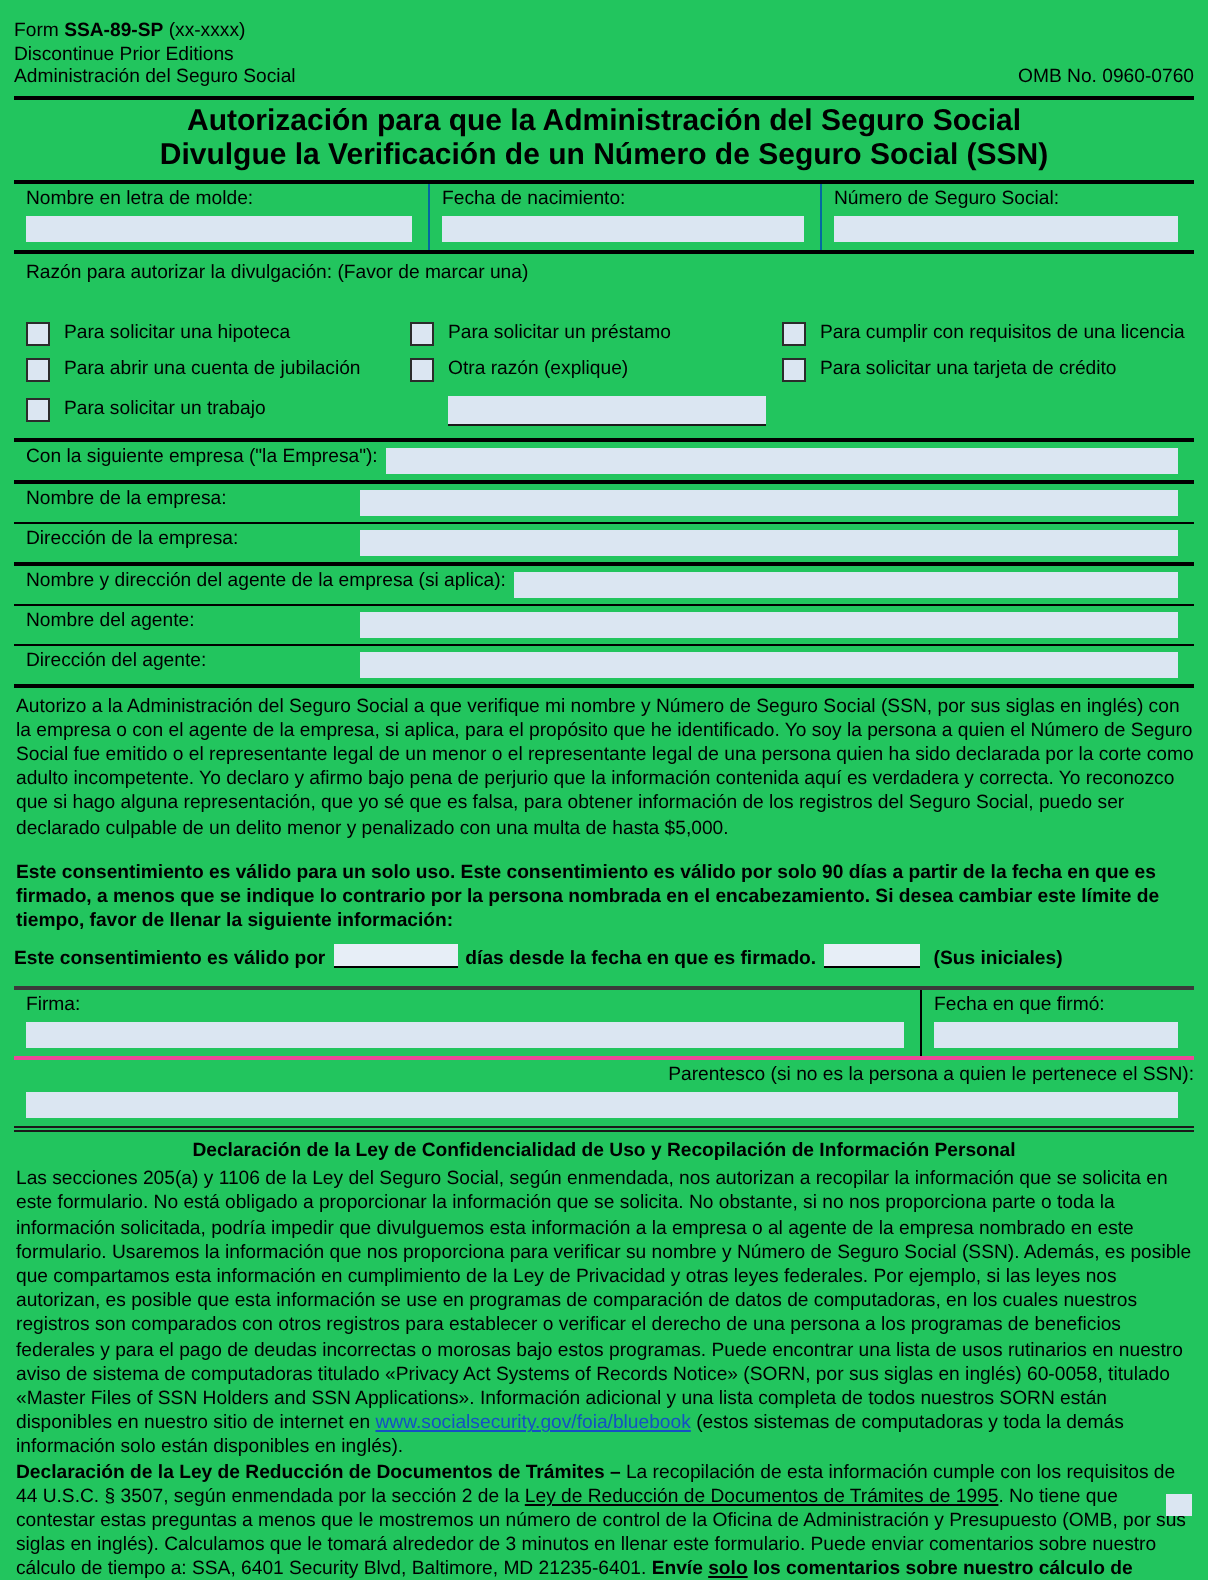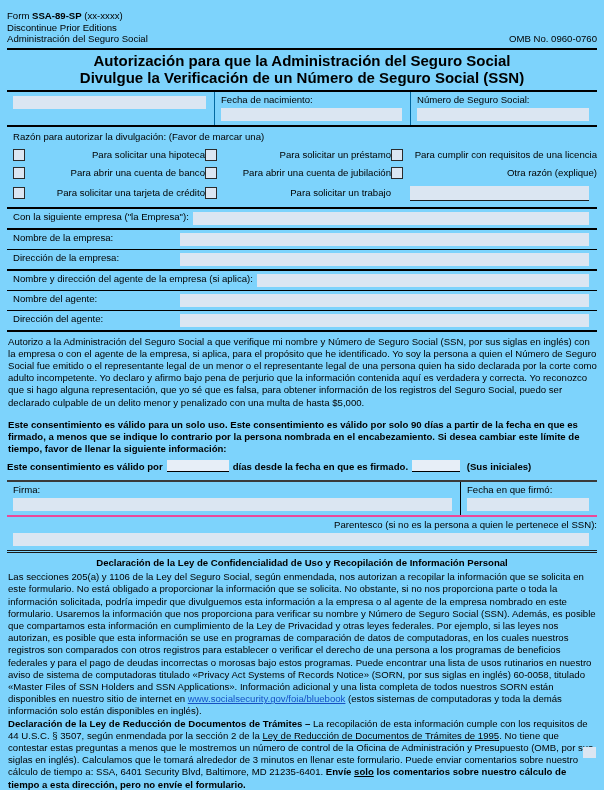--- a/index.html
+++ b/index.html
@@ -1,41 +1,41 @@
 <!DOCTYPE html>
 <html><head>
 <meta charset="utf-8">
 <style>
   html,body{margin:0;padding:0;background:#fff;}
   .page{
     width:604px;height:790px;box-sizing:border-box;position:relative;
-    background:#7dd3fc;color:#000;padding:6px 7px 0 7px;overflow:hidden;
+    background:#22c55e;color:#000;padding:6px 7px 0 7px;overflow:hidden;
     font-family:"Liberation Sans","DejaVu Sans",sans-serif;font-size:9.6px;line-height:12.2px;
   }
   b,.bold{font-weight:bold;}
   .header-row{display:flex;justify-content:space-between;align-items:flex-end;padding-top:4px;}
   .header-left div{line-height:11.6px;}
   .header-right{line-height:11.6px;}
   .title-block{
     border-top:2px solid #000;border-bottom:2px solid #000;margin-top:3px;
     text-align:center;font-weight:bold;font-size:15px;line-height:17.5px;padding:2px 0 3px 0;
   }
   
   .id-row{display:flex;border-bottom:2px solid #000;}
   .id-cell{padding:2px 0 4px 6px;box-sizing:border-box;}
   .id-cell+.id-cell{border-left:1px solid #0369a1;}
   .id-c1{width:207px;}
   .id-c2{width:196px;}
   .id-c3{flex:1;}
   .field-input{background:#dbe6f2;height:13px;margin:2px 8px 0 0;}
   
   .reason{padding:4px 0 6px 6px;}
-  .reason-heading{margin-bottom:6px;}
+  .reason-heading{margin-bottom:18px;}
   .reason-grid{display:grid;grid-template-columns:192px 186px 1fr;row-gap:6px;}
-  .cb-item{display:flex;align-items:center;justify-content:space-between;}
+  .cb-item{display:flex;align-items:center;}
   .checkbox{width:10px;height:10px;background:#dbe6f2;border:1px solid #2b2b2b;margin-right:7px;flex:0 0 auto;}
   .other-input{margin-left:19px;margin-right:8px;height:14px;background:#dbe6f2;border-bottom:1px solid #1a1a1a;}
   
   .li-row{display:flex;align-items:center;padding:2px 0 3px 6px;border-bottom:1px solid #000;}
   .li-row.thick{border-bottom:2px solid #000;}
   .li-row.topthick{border-top:2px solid #000;}
   .li-label{white-space:nowrap;}
   .li-input{flex:1;height:13px;background:#dbe6f2;margin:1px 8px 0 4px;}
   .w163{width:163px;flex:0 0 auto;}
   .para{margin:4px 0 0 0;padding:0 0 0 1px;}
@@ -69,20 +69,21 @@
     <div class="header-right">OMB No. 0960-0760</div>
   </div>
 
   <div class="title-block">
     <div>Autorización para que la Administración del Seguro Social</div>
     <div>Divulgue la Verificación de un Número de Seguro Social (SSN)</div>
   </div>
 
   <div class="id-row">
     <div class="id-cell id-c1">
+      <div>Nombre en letra de molde:</div>
       <div class="field-input"></div>
     </div>
     <div class="id-cell id-c2">
       <div>Fecha de nacimiento:</div>
       <div class="field-input"></div>
     </div>
     <div class="id-cell id-c3">
       <div>Número de Seguro Social:</div>
       <div class="field-input"></div>
     </div>
@@ -95,24 +96,20 @@
           <span class="checkbox"></span>
           <span>Para solicitar una hipoteca</span>
         </div>
       <div class="cb-item">
           <span class="checkbox"></span>
           <span>Para solicitar un préstamo</span>
         </div>
       <div class="cb-item">
           <span class="checkbox"></span>
           <span>Para cumplir con requisitos de una licencia</span>
-        </div>
-      <div class="cb-item">
-          <span class="checkbox"></span>
-          <span>Para abrir una cuenta de banco</span>
         </div>
       <div class="cb-item">
           <span class="checkbox"></span>
           <span>Para abrir una cuenta de jubilación</span>
         </div>
       <div class="cb-item">
           <span class="checkbox"></span>
           <span>Otra razón (explique)</span>
         </div>
       <div class="cb-item">

